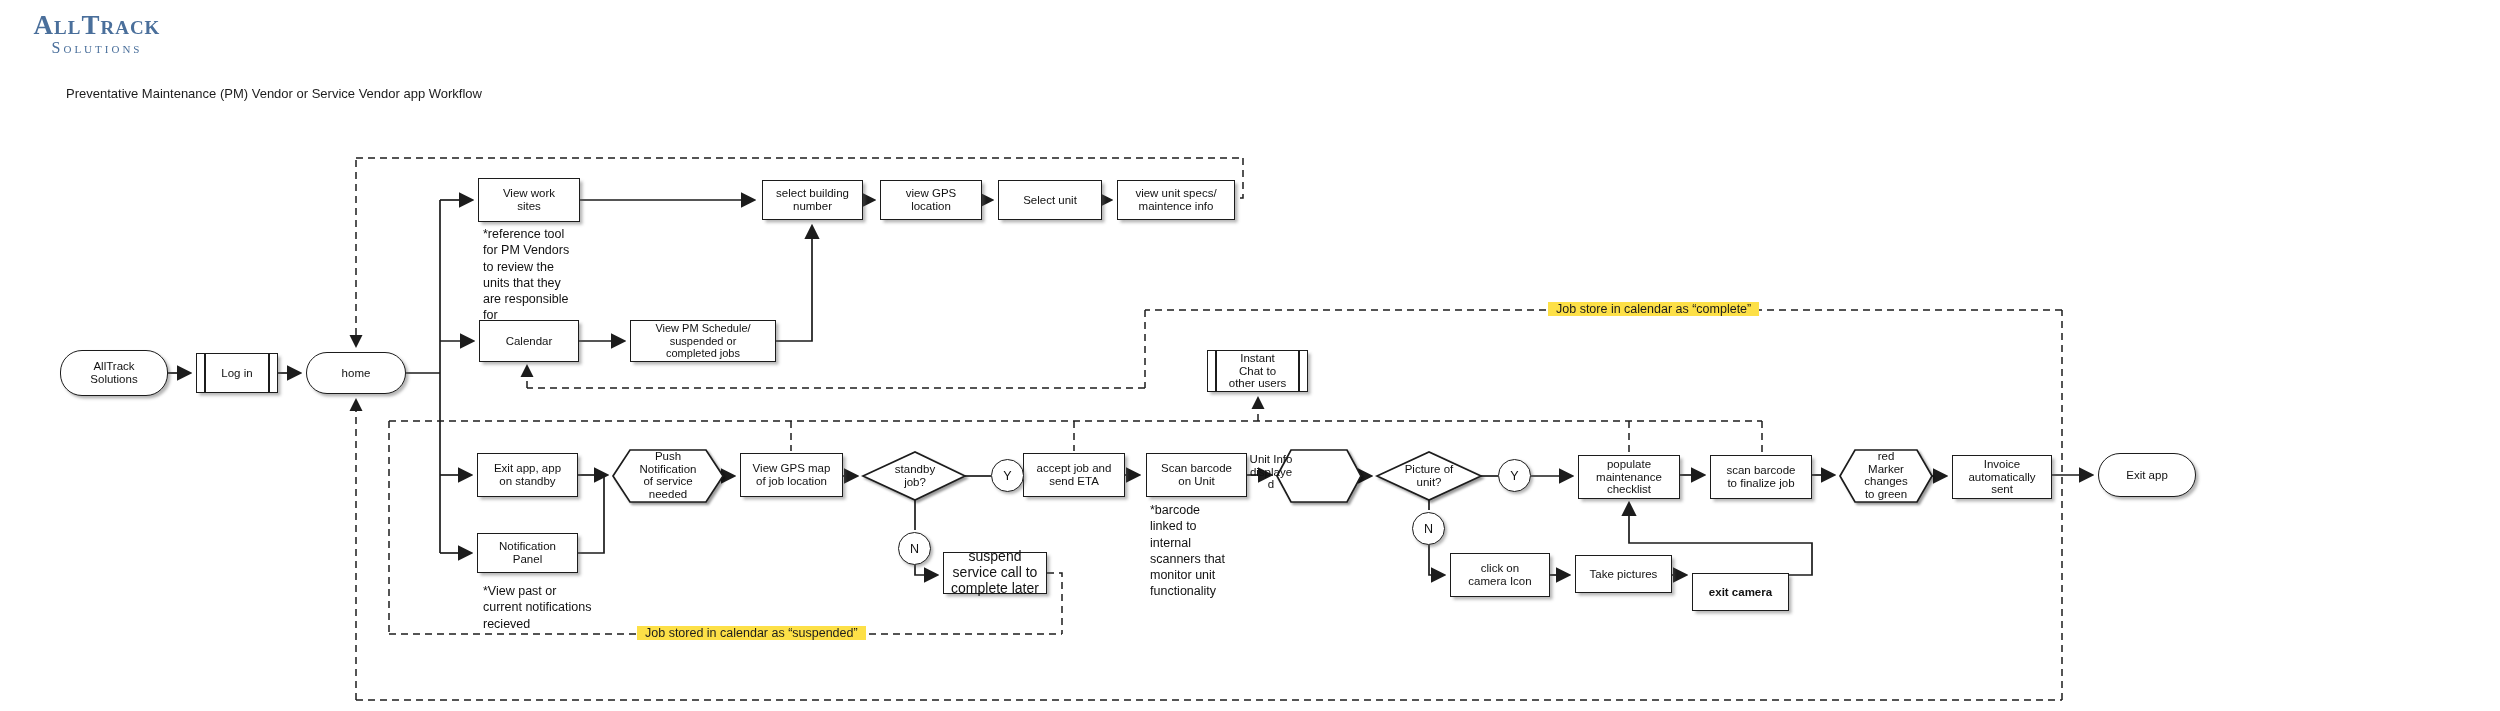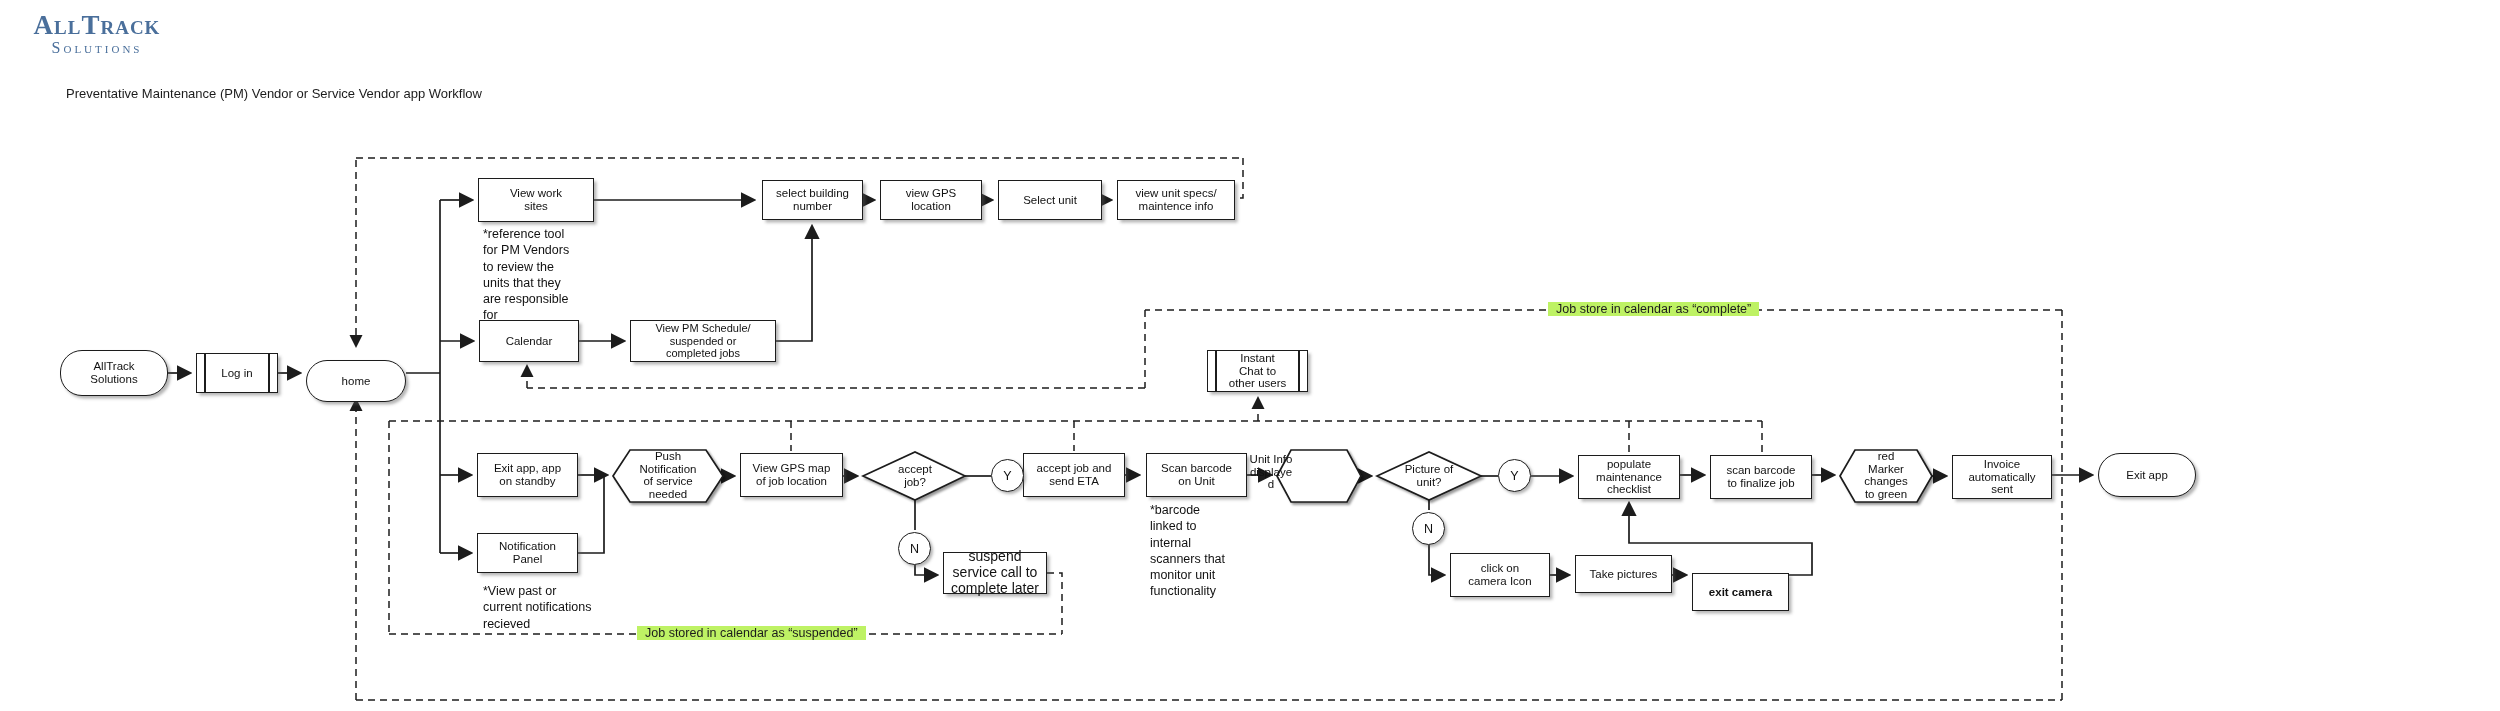--- a/index.html
+++ b/index.html
@@ -21,21 +21,21 @@
         white-space:pre-line;font-size:11.5px;line-height:1.13;
         box-shadow:2.5px 2.5px 3px rgba(90,90,90,.45);}
   .term{border-radius:22px;}
   .sub::before,.sub::after{content:"";position:absolute;top:-1px;bottom:-1px;width:1.7px;background:#1c1c1c;}
   .sub::before{left:7px;} .sub::after{right:7px;}
   .circle{position:absolute;z-index:2;width:33px;height:33px;border:1.7px solid #1c1c1c;border-radius:50%;
           background:#fff;box-sizing:border-box;display:flex;align-items:center;justify-content:center;
           font-size:12.5px;box-shadow:2px 2px 3px rgba(90,90,90,.45);}
   .figlabel{position:absolute;z-index:3;text-align:center;white-space:pre-line;font-size:11.5px;line-height:1.1;}
   .note{position:absolute;z-index:2;white-space:pre-line;font-size:12.5px;line-height:1.3;}
-  .rlabel{position:absolute;z-index:2;background:#bef264;padding:0 8px;font-size:12.5px;color:#1c1c1c;}
+  .rlabel{position:absolute;z-index:2;background:#fde047;padding:0 8px;font-size:12.5px;color:#1c1c1c;}
 </style>
 </head>
 <body>
 
 <div id="stage">
 
   <div id="logo">
     <div class="mark">
       <div class="l1">AllTrack</div>
       <div class="l2">Solutions</div>
@@ -127,22 +127,22 @@
 
   <div class="node term" style="left:60px;top:350px;width:108px;height:46px;">AllTrack
 Solutions</div>
   <div class="node term" style="left:2098px;top:453px;width:98px;height:44px;">Exit app</div>
 
   <div class="node sub" style="left:196px;top:353px;width:82px;height:40px;">Log in</div>
   <div class="node sub" style="left:1207px;top:350px;width:101px;height:42px;">Instant
 Chat to
 other users</div>
 
-  <div class="node" style="left:306px;top:360px;width:100px;height:42px;border-radius:21px;">home</div>
-  <div class="node" style="left:478px;top:178px;width:116px;height:44px;">View work
+  <div class="node" style="left:306px;top:352px;width:100px;height:42px;border-radius:21px;">home</div>
+  <div class="node" style="left:478px;top:178px;width:102px;height:44px;">View work
 sites</div>
   <div class="node" style="left:479px;top:320px;width:100px;height:42px;">Calendar</div>
   <div class="node" style="left:630px;top:320px;width:146px;height:42px;font-size:11px;">View PM Schedule/
 suspended or
 completed jobs</div>
   <div class="node" style="left:762px;top:180px;width:101px;height:40px;">select building
 number</div>
   <div class="node" style="left:880px;top:180px;width:102px;height:40px;">view GPS
 location</div>
   <div class="node" style="left:998px;top:180px;width:104px;height:40px;">Select unit</div>
@@ -172,21 +172,21 @@
 to finalize job</div>
   <div class="node" style="left:1952px;top:455px;width:100px;height:44px;">Invoice
 automatically
 sent</div>
 
   <div class="circle" style="left:991px;top:459px;">Y</div>
   <div class="circle" style="left:898px;top:532px;">N</div>
   <div class="circle" style="left:1498px;top:459px;">Y</div>
   <div class="circle" style="left:1412px;top:512px;">N</div>
 
-  <div class="figlabel" style="left:868px;top:463px;width:94px;">accept
+  <div class="figlabel" style="left:868px;top:463px;width:94px;">standby
 job?</div>
   <div class="figlabel" style="left:1379px;top:463px;width:100px;">Picture of
 unit?</div>
   <div class="figlabel" style="left:616px;top:450px;width:104px;">Push
 Notification
 of service
 needed</div>
   <div class="figlabel" style="left:1237px;top:453px;width:68px;">Unit Info
 displaye
 d</div>

